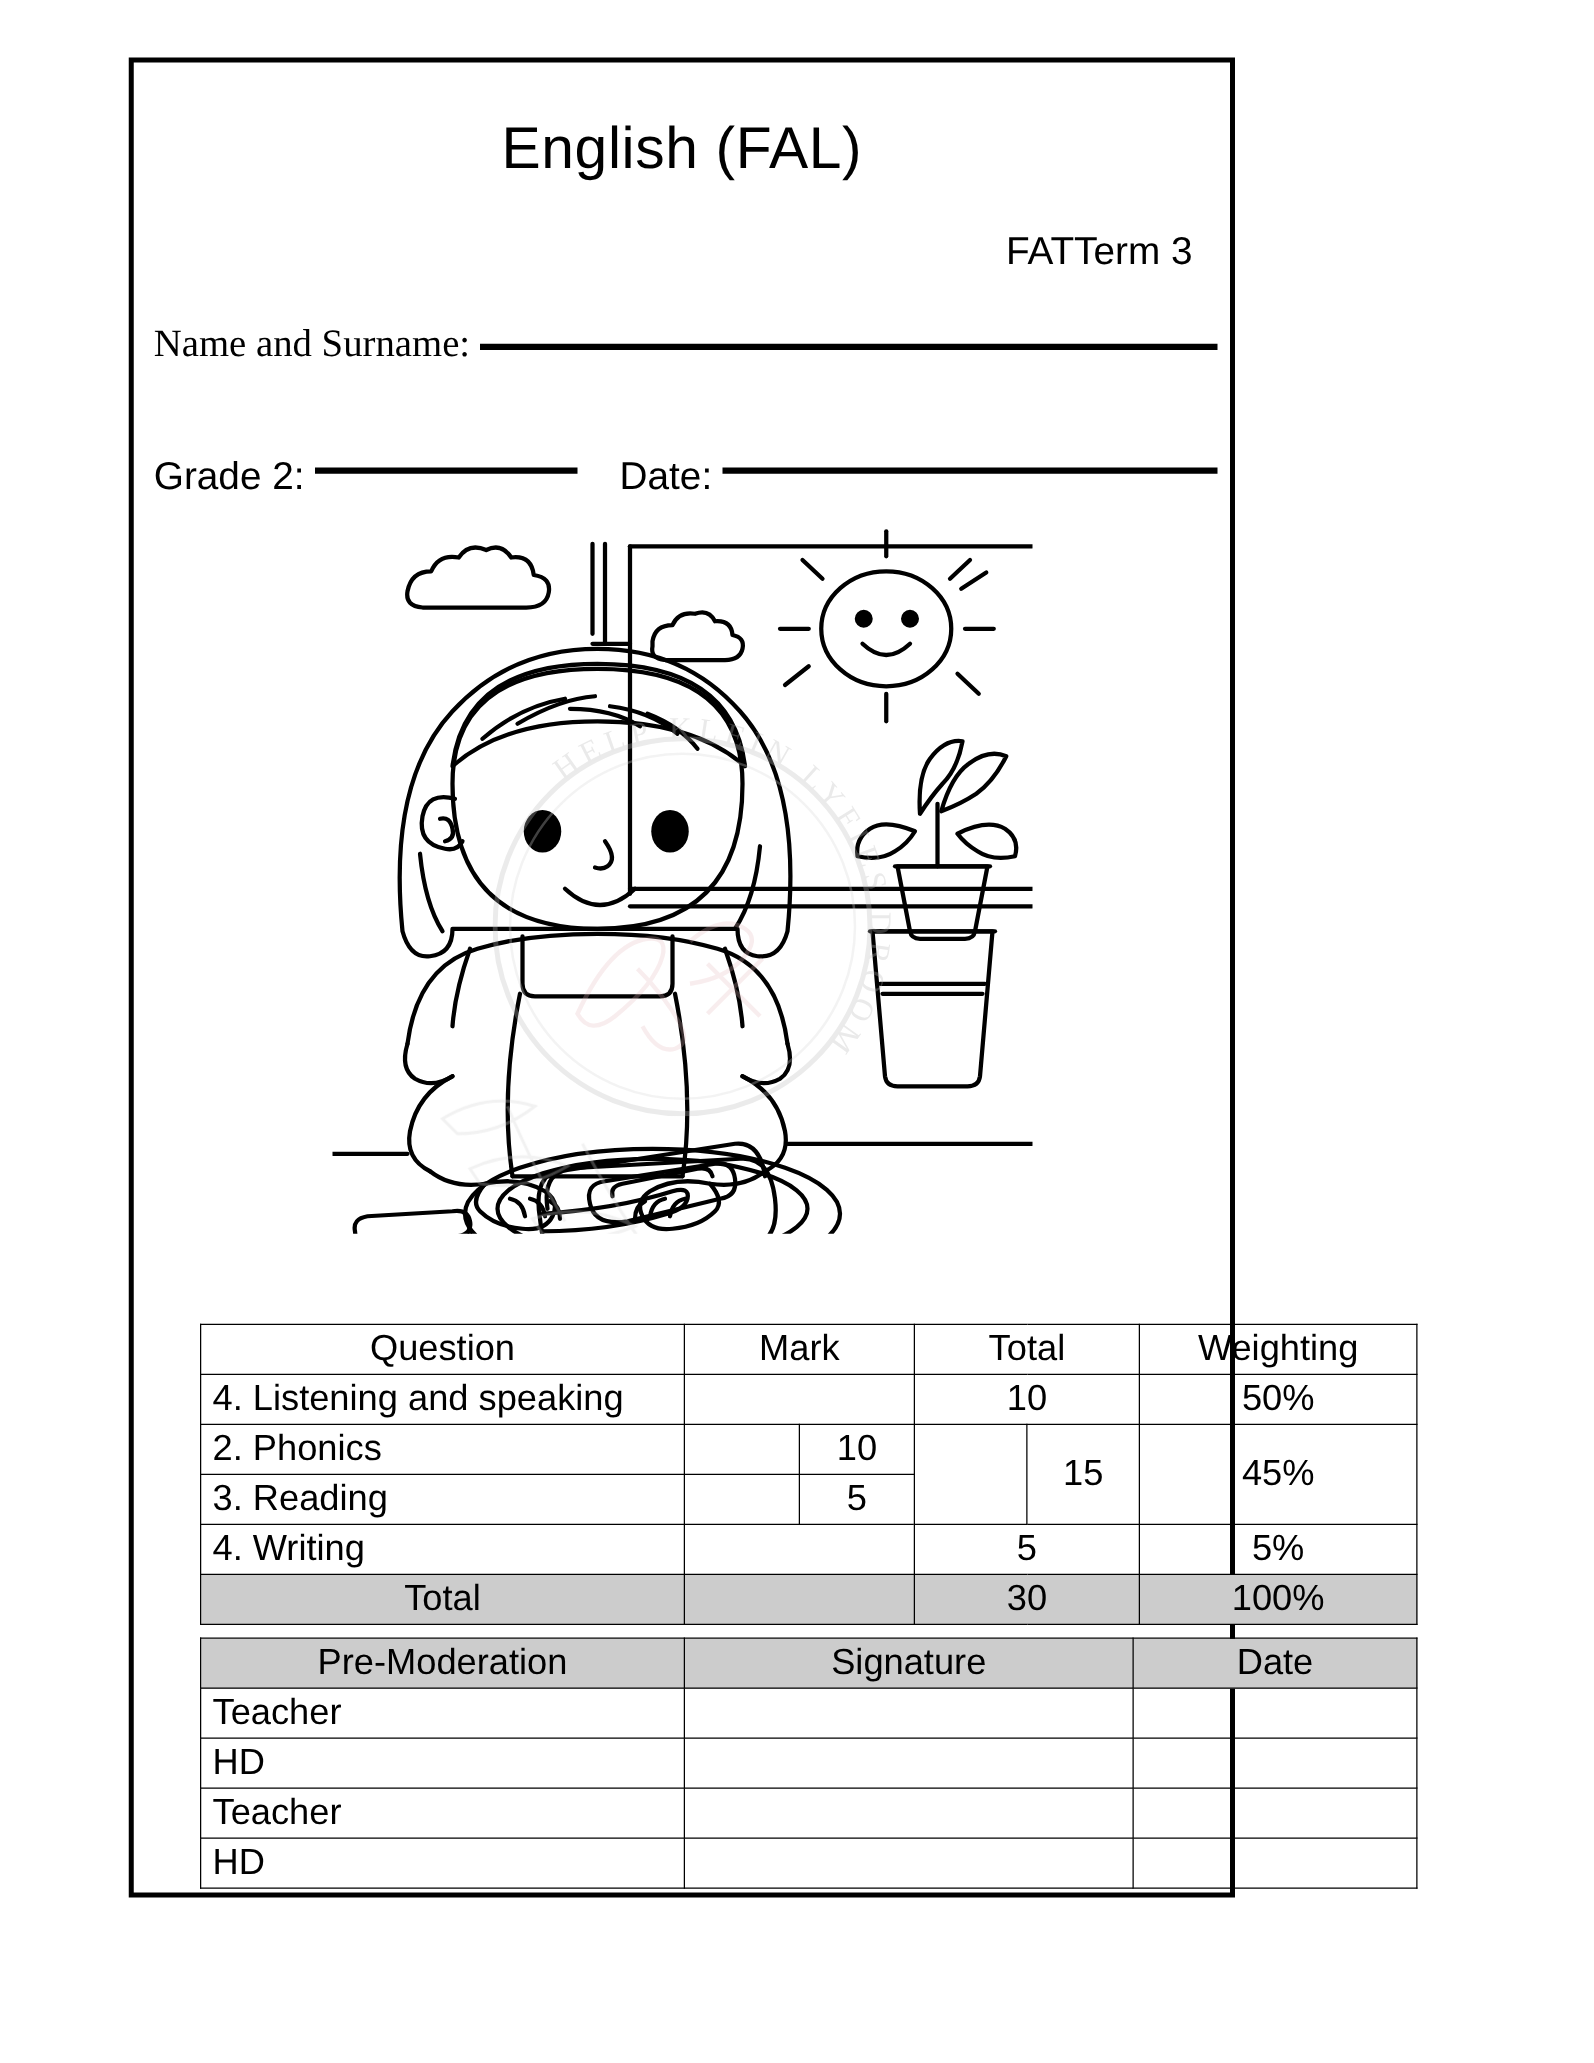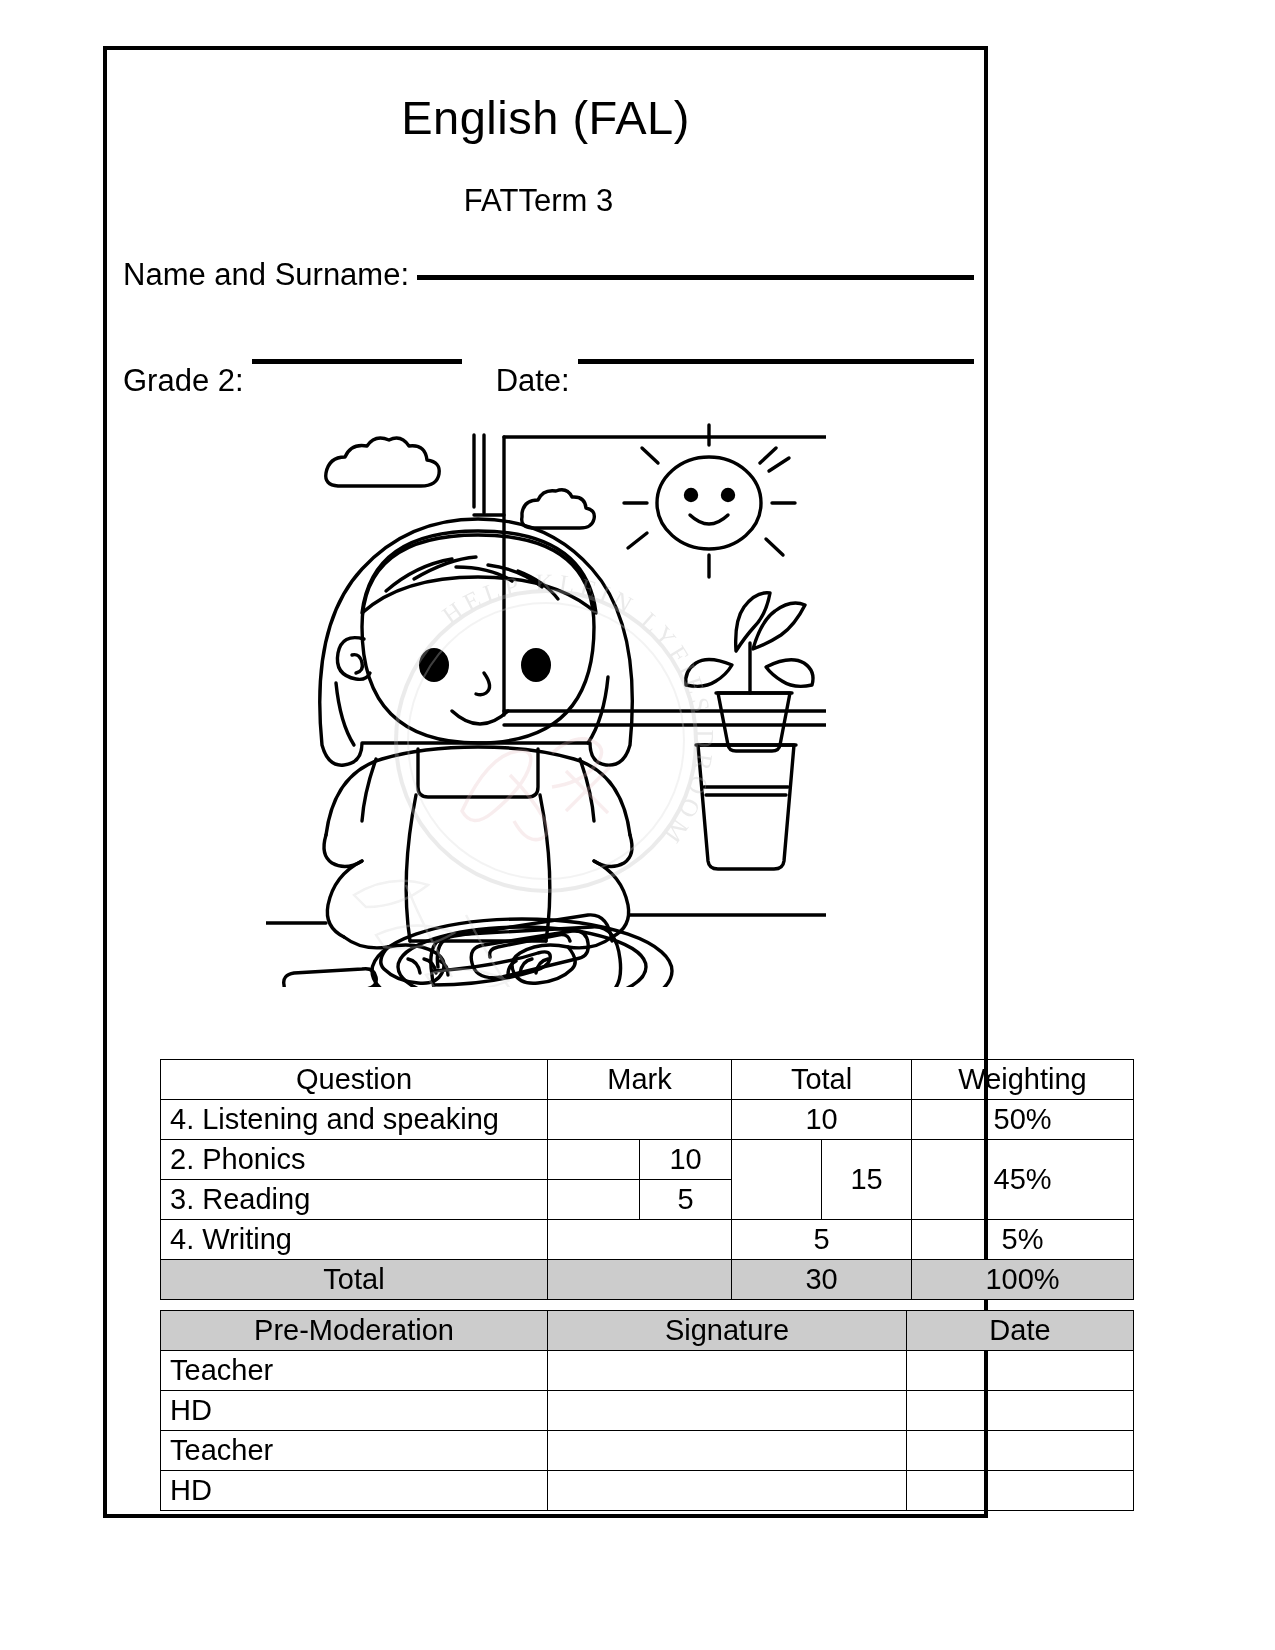--- a/index.html
+++ b/index.html
@@ -38,55 +38,55 @@
     text-align: center;
     font-size: 47px;
     letter-spacing: 0.5px;
     margin-top: 44px;
     font-weight: 400;
     line-height: 1;
   }
 
   .row-fat {
     display: flex;
-    justify-content: center;
+    justify-content: flex-end;
     align-items: baseline;
     padding: 0 30px 0 16px;
     margin-top: 42px;
     font-size: 31px;
   }
 
   .row-name {
     display: flex;
     align-items: baseline;
     padding: 0 10px 0 16px;
     margin-top: 38px;
     font-size: 31px;
   }
-  .row-name .label { white-space: nowrap; }
+  .row-name .label { white-space: nowrap; font-family: Liberation Serif, serif; }
 
   .fill-line {
     flex: 1 1 auto;
     border-bottom: 5px solid #000;
     margin-left: 8px;
     height: 1px;
     position: relative;
     top: -5px;
   }
   .fill-line.short {
     flex: 0 0 210px;
     margin-right: 34px;
   }
   .fill-line.date {
     flex: 1 1 auto;
   }
 
   .row-grade {
     display: flex;
-    align-items: flex-start;
+    align-items: center;
     padding: 0 10px 0 16px;
     margin-top: 70px;
     font-size: 31px;
   }
 
   
   .illo-wrap {
     margin-top: 16px;
     display: flex;
     justify-content: center;

